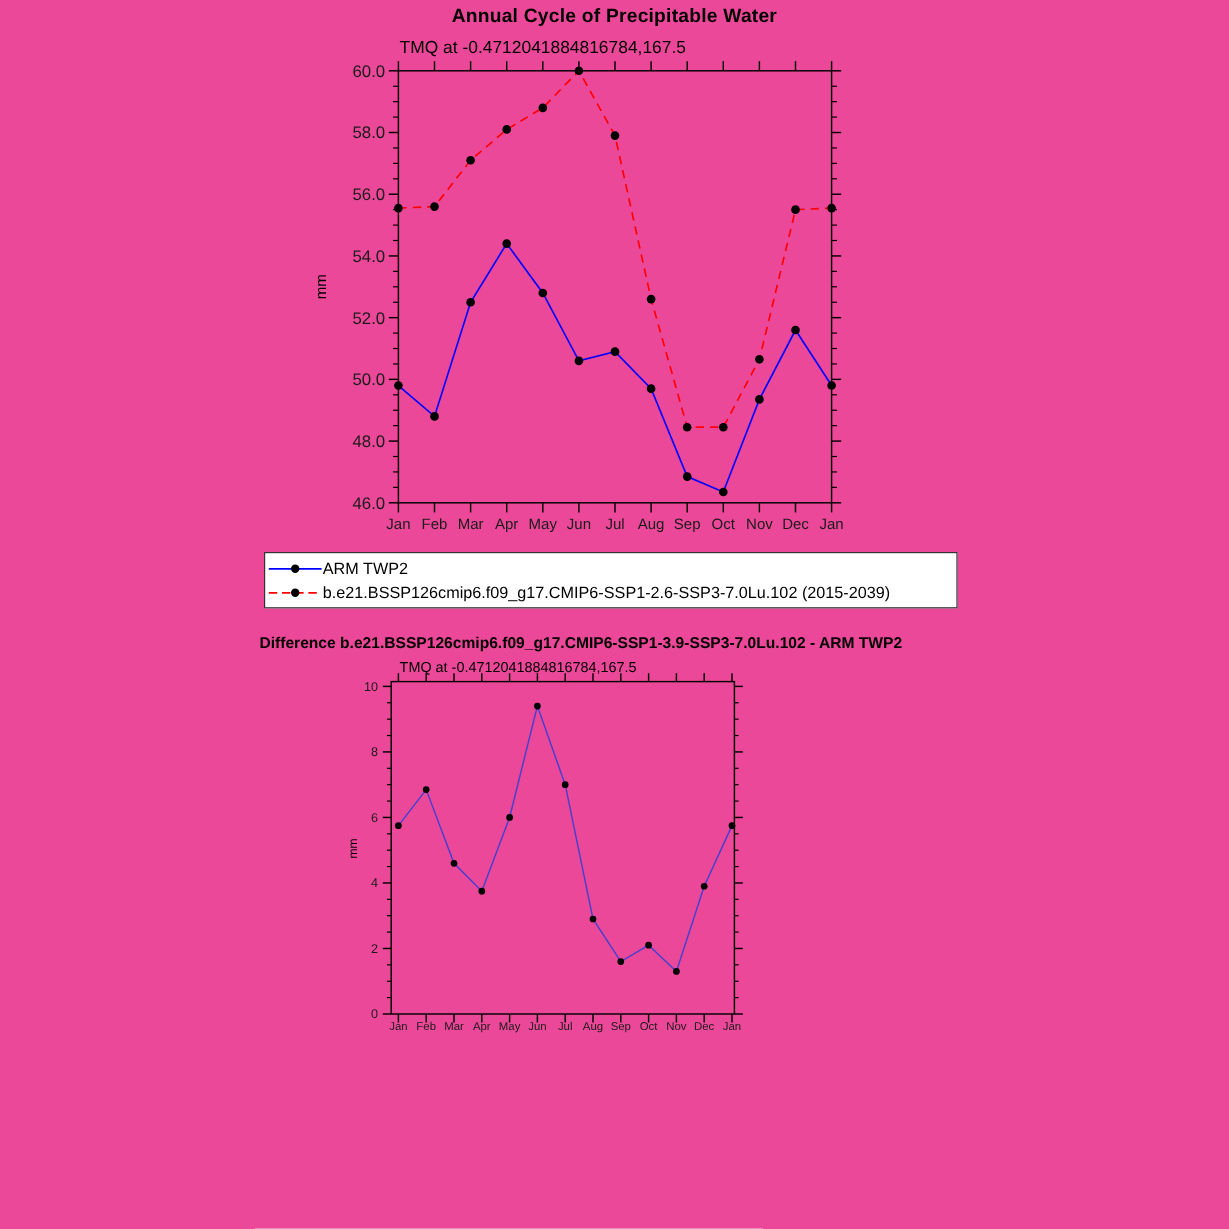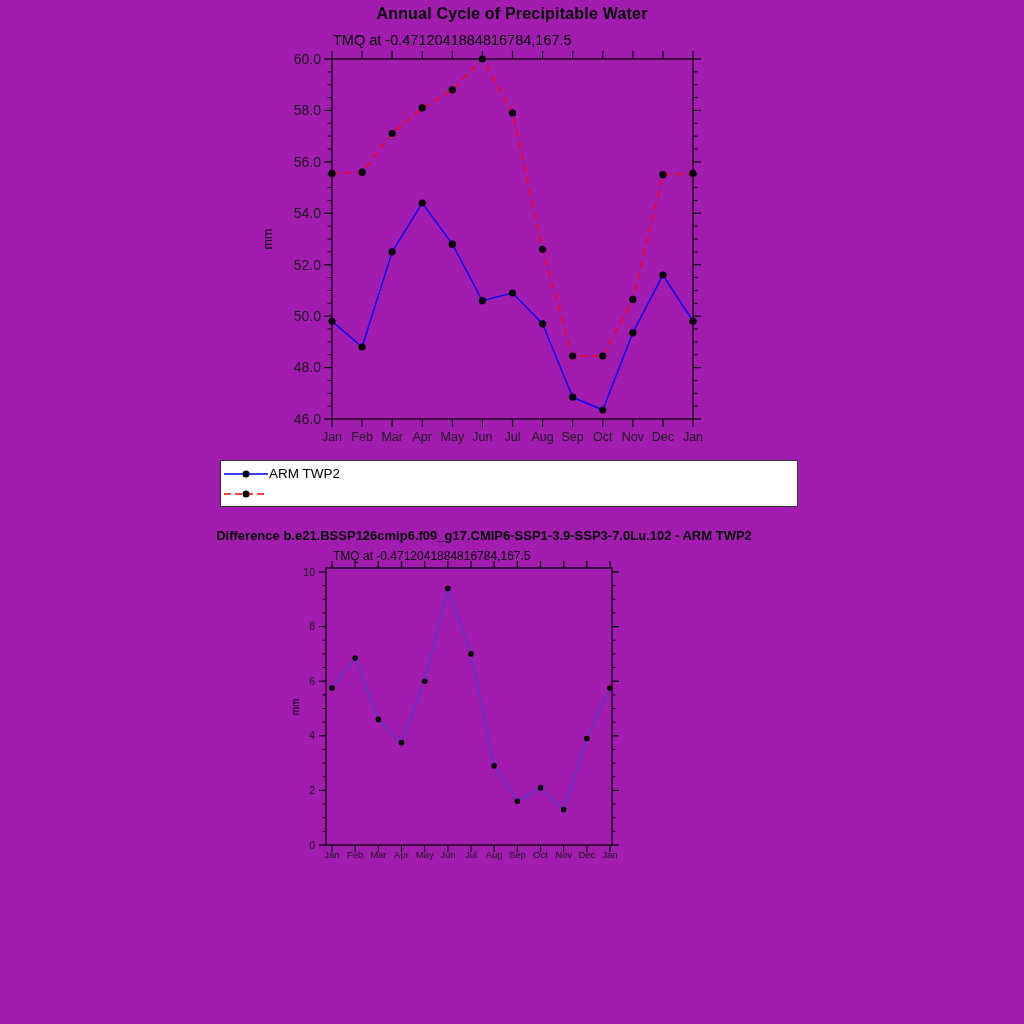--- a/index.html
+++ b/index.html
@@ -1,16 +1,16 @@
 <!DOCTYPE html>
 <html><head>
 <meta charset="utf-8">
 <style>
   html,body{margin:0;padding:0;background:#fff;}
-  .page{position:relative;width:1024px;height:1024px;background:#a21caf;
+  .page{position:relative;width:1024px;height:1024px;background:#ec4899;
         font-family:"Liberation Sans",sans-serif;overflow:hidden;color:#000;}
   #plots{position:absolute;left:0;top:0;}
   #plots text{font-family:"Liberation Sans",sans-serif;fill:#1a1a1a;}
   .t1{position:absolute;left:252px;top:5px;width:520px;text-align:center;
       font-size:16px;font-weight:bold;letter-spacing:0.2px;}
   .st1{position:absolute;left:333px;top:32px;font-size:14.5px;}
   .t2{position:absolute;left:164px;top:528px;width:640px;text-align:center;
       font-size:13px;font-weight:bold;}
   .st2{position:absolute;left:333px;top:549px;font-size:12px;}
   .ylab1{position:absolute;left:268px;top:239px;font-size:12.5px;
@@ -284,20 +284,21 @@
         <line x1="1" y1="7" x2="45" y2="7" stroke="#0000ff"></line>
         <circle cx="23" cy="7" r="3.5" fill="#000"></circle>
       </svg>
       <span>ARM TWP2</span>
     </div>
     <div class="legend-row">
       <svg class="key" viewBox="0 0 46 14">
         <line class="dashed" x1="1" y1="7" x2="45" y2="7" stroke="#ff0000"></line>
         <circle cx="23" cy="7" r="3.5" fill="#000"></circle>
       </svg>
+      <span>b.e21.BSSP126cmip6.f09_g17.CMIP6-SSP1-2.6-SSP3-7.0Lu.102 (2015-2039)</span>
     </div>
   </div>
 
   <div class="t2">Difference b.e21.BSSP126cmip6.f09_g17.CMIP6-SSP1-3.9-SSP3-7.0Lu.102 - ARM TWP2</div>
   <div class="st2">TMQ at -0.4712041884816784,167.5</div>
   <div class="ylab2">mm</div>
 
 </div>
 
 </body></html>

